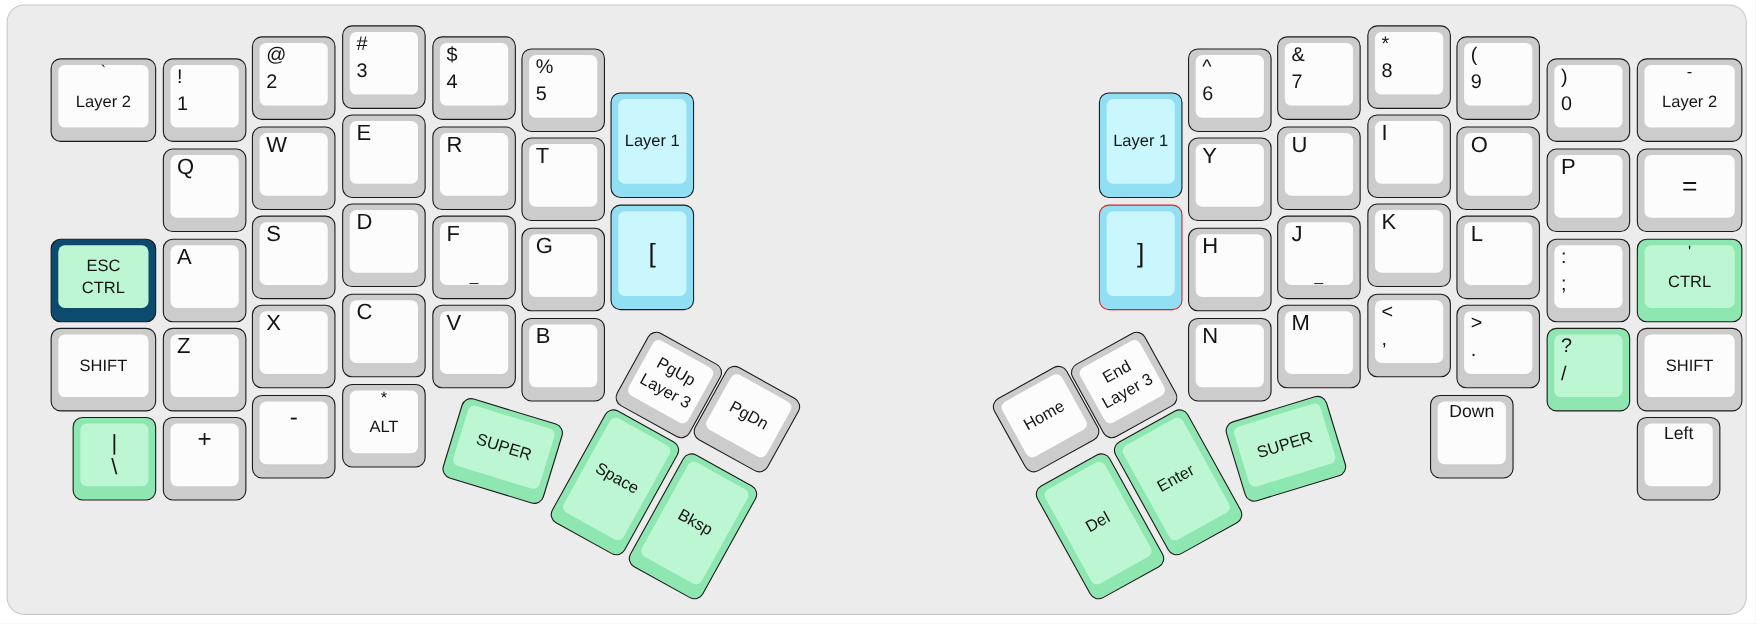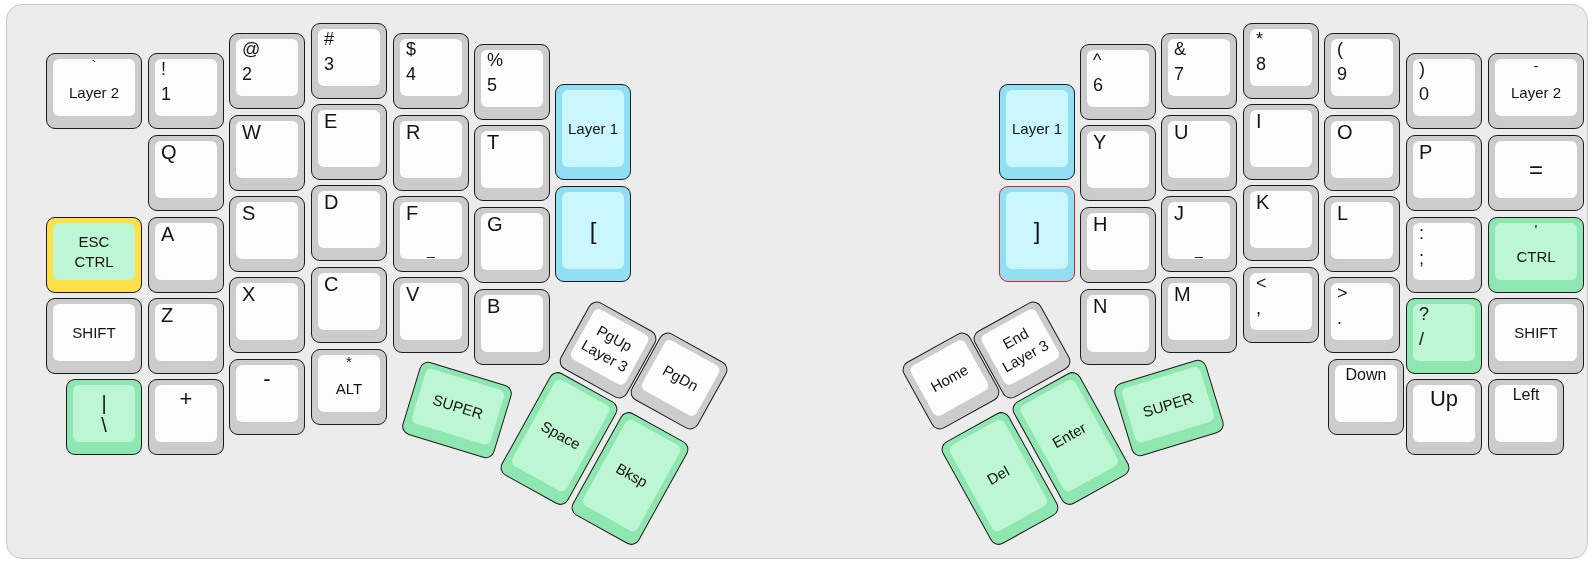--- a/index.html
+++ b/index.html
@@ -41,21 +41,21 @@
 <div class="page">
   <div class="panel" id="panel" style="background: rgb(236, 236, 236); border: 1.5px solid rgb(200, 200, 200);">
       <div class="key" style="left: 39px; top: 48px; width: 96px; height: 76px; background: rgb(204, 204, 204); border-color: rgb(27, 27, 27);">
         <div class="cap" style="background: rgb(252, 252, 252);">
           <span class="lg modtop" style="color: rgb(20, 20, 20);">`</span>
           <div class="ctr pad">
             <span class="lg cl" style="color: rgb(20, 20, 20);">Layer 2</span>
           </div>
         </div>
       </div>
-      <div class="key" style="left: 39px; top: 212px; width: 96px; height: 76px; background: #fde047; border-color: rgb(27, 27, 27);">
+      <div class="key" style="left: 39px; top: 212px; width: 96px; height: 76px; background: #0c4a6e; border-color: rgb(27, 27, 27);">
         <div class="cap" style="background: rgb(189, 246, 210);">
           <div class="ctr">
             <span class="lg cl" style="color: rgb(20, 20, 20);">ESC</span>
             <span class="lg cl" style="color: rgb(20, 20, 20);">CTRL</span>
           </div>
         </div>
       </div>
       <div class="key" style="left: 39px; top: 293px; width: 96px; height: 76px; background: rgb(204, 204, 204); border-color: rgb(27, 27, 27);">
         <div class="cap" style="background: rgb(252, 252, 252);">
           <div class="ctr">
@@ -325,21 +325,21 @@
         <div class="cap" style="background: rgb(252, 252, 252);">
           <span class="lg tl" style="color: rgb(20, 20, 20);">L</span>
         </div>
       </div>
       <div class="key" style="left: 1317px; top: 272px; width: 76px; height: 76px; background: rgb(204, 204, 204); border-color: rgb(27, 27, 27);">
         <div class="cap" style="background: rgb(252, 252, 252);">
           <span class="lg tl p1" style="color: rgb(20, 20, 20);">&gt;</span>
           <span class="lg p2" style="color: rgb(20, 20, 20);">.</span>
         </div>
       </div>
-      <div class="key" style="left: 1321px; top: 354px; width: 76px; height: 76px; background: rgb(204, 204, 204); border-color: rgb(27, 27, 27);">
+      <div class="key" style="left: 1293px; top: 354px; width: 76px; height: 76px; background: rgb(204, 204, 204); border-color: rgb(27, 27, 27);">
         <div class="cap" style="background: rgb(252, 252, 252);">
           <span class="lg topc" style="color: rgb(20, 20, 20);">Down</span>
         </div>
       </div>
       <div class="key" style="left: 1399px; top: 48px; width: 76px; height: 76px; background: rgb(204, 204, 204); border-color: rgb(27, 27, 27);">
         <div class="cap" style="background: rgb(252, 252, 252);">
           <span class="lg tl p1" style="color: rgb(20, 20, 20);">)</span>
           <span class="lg p2" style="color: rgb(20, 20, 20);">0</span>
         </div>
       </div>
@@ -351,25 +351,20 @@
       <div class="key" style="left: 1399px; top: 212px; width: 76px; height: 76px; background: rgb(204, 204, 204); border-color: rgb(27, 27, 27);">
         <div class="cap" style="background: rgb(252, 252, 252);">
           <span class="lg tl p1" style="color: rgb(20, 20, 20);">:</span>
           <span class="lg p2" style="color: rgb(20, 20, 20);">;</span>
         </div>
       </div>
       <div class="key" style="left: 1399px; top: 293px; width: 76px; height: 76px; background: rgb(142, 230, 176); border-color: rgb(27, 27, 27);">
         <div class="cap" style="background: rgb(189, 246, 210);">
           <span class="lg tl p1" style="color: rgb(20, 20, 20);">?</span>
           <span class="lg p2" style="color: rgb(20, 20, 20);">/</span>
-        </div>
-      </div>
-      <div class="key" style="left: 1399px; top: 374px; width: 76px; height: 76px; background: rgb(204, 204, 204); border-color: rgb(27, 27, 27);">
-        <div class="cap" style="background: rgb(252, 252, 252);">
-          <span class="lg topc" style="color: rgb(20, 20, 20); font-size: 22px;">Up</span>
         </div>
       </div>
       <div class="key" style="left: 1481px; top: 48px; width: 96px; height: 76px; background: rgb(204, 204, 204); border-color: rgb(27, 27, 27);">
         <div class="cap" style="background: rgb(252, 252, 252);">
           <span class="lg modtop" style="color: rgb(20, 20, 20);">-</span>
           <div class="ctr pad">
             <span class="lg cl" style="color: rgb(20, 20, 20);">Layer 2</span>
           </div>
         </div>
       </div>

